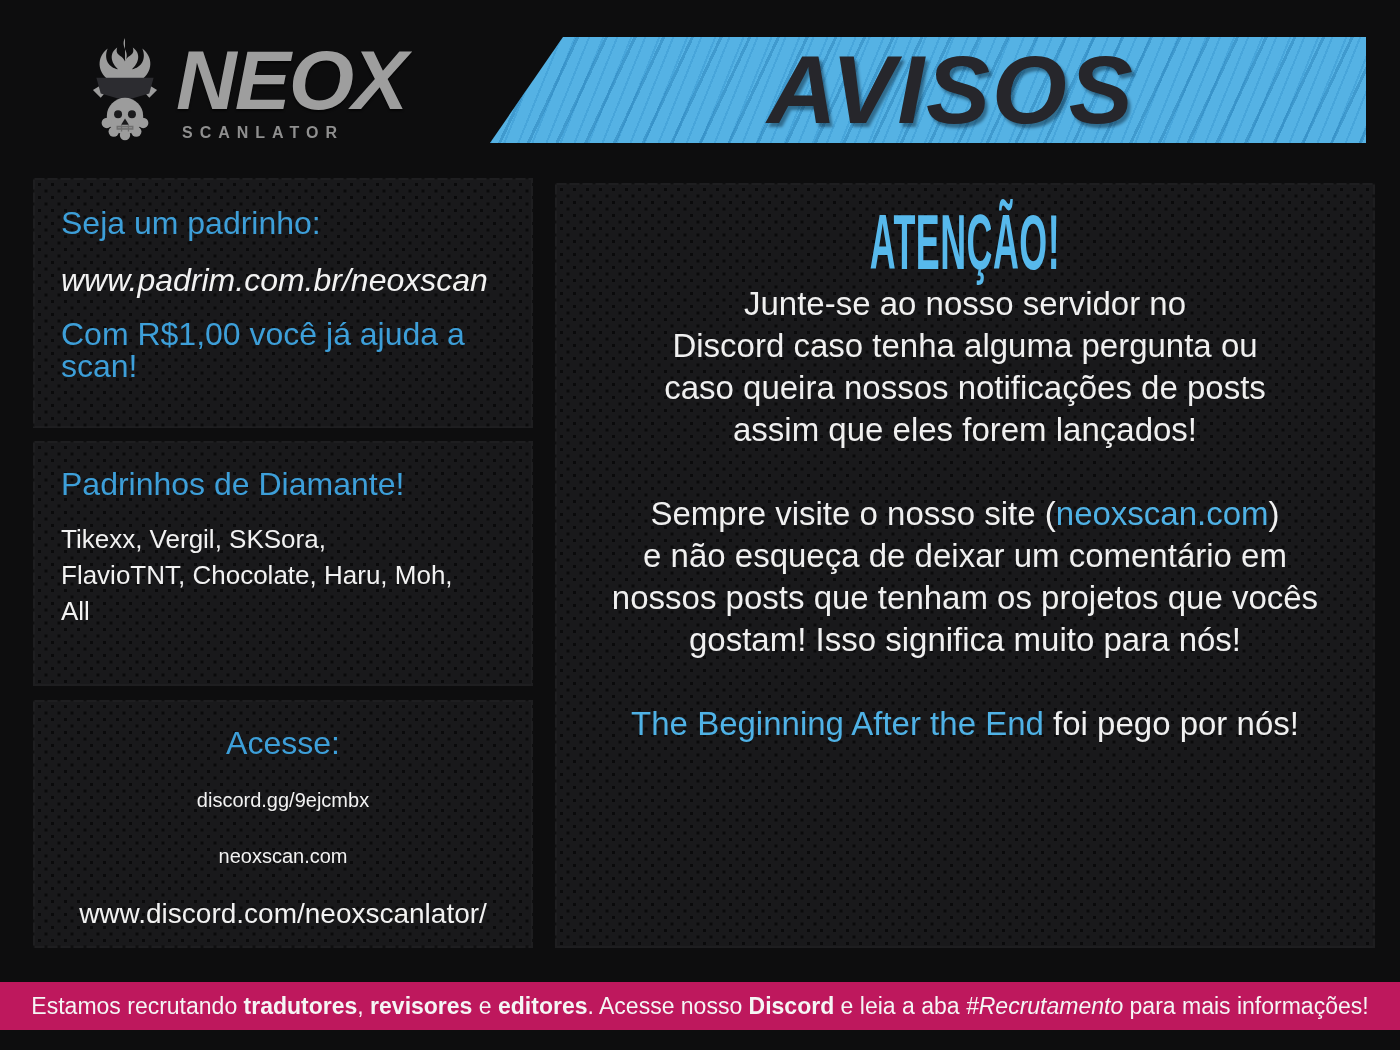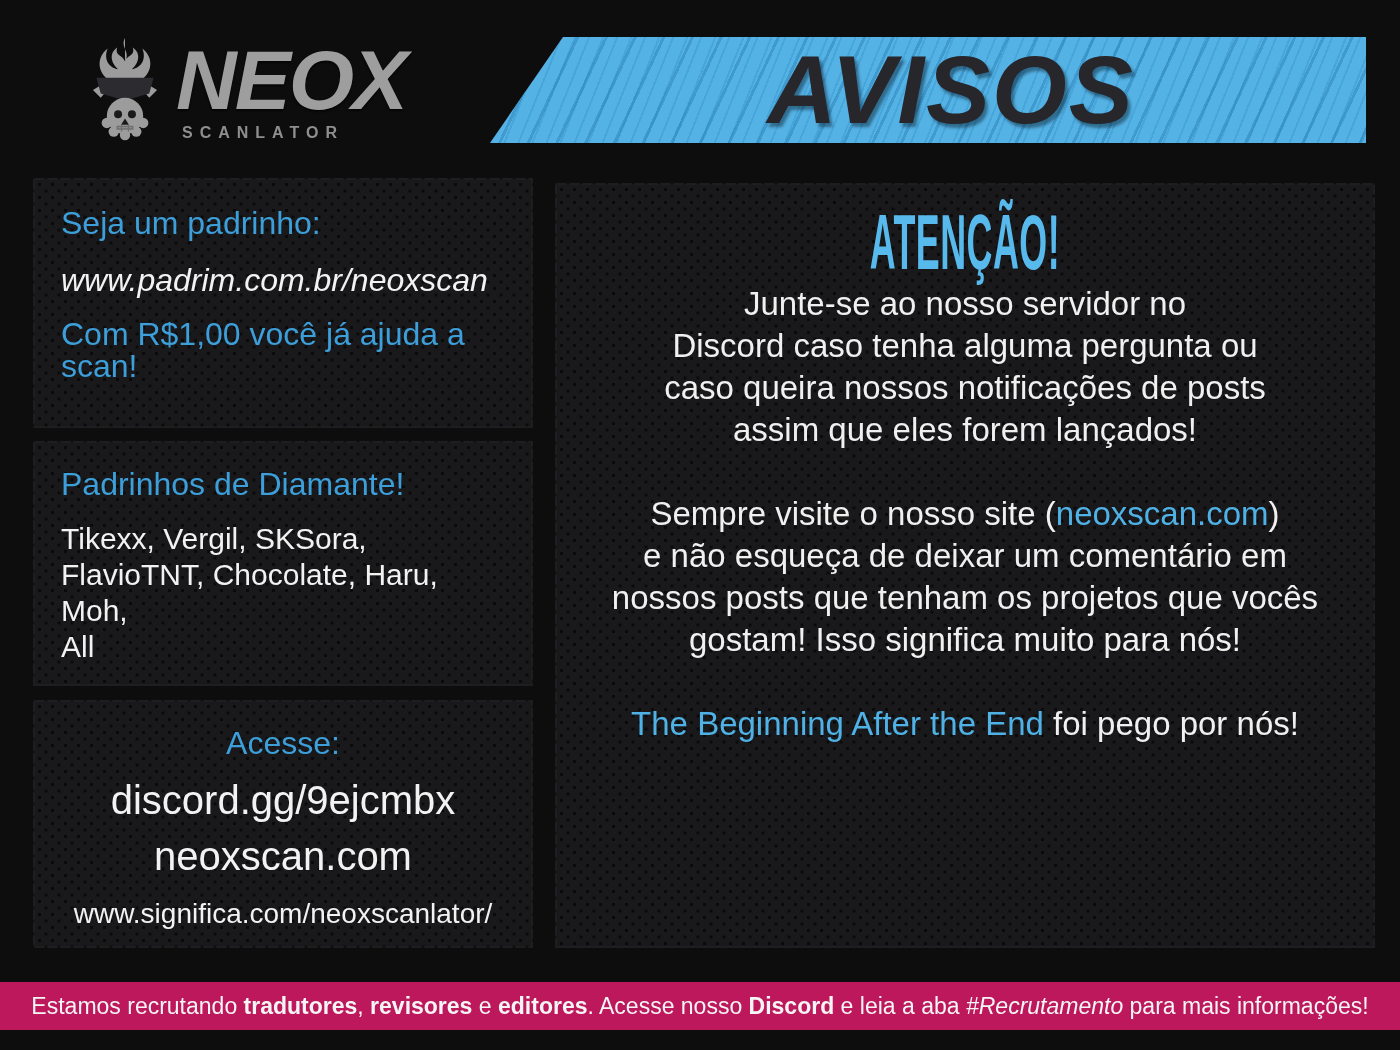--- a/index.html
+++ b/index.html
@@ -35,22 +35,22 @@
   #box-padrim{left:33px;top:178px;width:500px;height:250px;padding:26px 28px;box-sizing:border-box;}
   #box-diamante{left:33px;top:441px;width:500px;height:245px;padding:24px 28px;box-sizing:border-box;}
   #box-acesse{left:33px;top:700px;width:500px;height:248px;padding:24px 28px;box-sizing:border-box;text-align:center;}
   #panel-avisos{left:555px;top:183px;width:820px;height:765px;padding:18px 24px;box-sizing:border-box;
                 text-align:center;}
 
   .h-blue{color:#3d9fd9;font-size:32px;line-height:38px;}
   .t-white{color:#f2f2f2;}
   .url-italic{font-style:italic;font-size:32px;line-height:36px;margin-top:20px;}
   .note-blue{color:#3d9fd9;font-size:32px;line-height:32px;margin-top:20px;}
-  .names{font-size:30px;line-height:36px;margin-top:18px;}
-  .link-line{font-size:40px;line-height:36px;margin-top:20px;}
+  .names{font-size:26px;line-height:36px;margin-top:18px;}
+  .link-line{font-size:20px;line-height:36px;margin-top:20px;}
   .link-line.small{font-size:28px;margin-top:22px;}
 
   
   .atencao{display:inline-block;font-size:78px;line-height:82px;font-weight:bold;
            letter-spacing:1px;color:#57b9ec;transform:scale(.46,1);transform-origin:center;
            white-space:nowrap;}
   .para{font-size:33px;line-height:42px;color:#f0f0f0;}
   .para.gap{margin-top:42px;}
   .blue-inline{color:#4fb2e6;}
 
@@ -108,21 +108,21 @@
       <div>Tikexx, Vergil, SKSora,</div>
       <div>FlavioTNT, Chocolate, Haru, Moh,</div>
       <div>All</div>
     </div>
   </div>
 
   <div class="dotbox" id="box-acesse">
     <div class="h-blue">Acesse:</div>
     <div class="t-white link-line">discord.gg/9ejcmbx</div>
     <div class="t-white link-line">neoxscan.com</div>
-    <div class="t-white link-line small">www.significa.com/neoxscanlator/</div>
+    <div class="t-white link-line small">www.discord.com/neoxscanlator/</div>
   </div>
 
   <div class="dotbox" id="panel-avisos">
     <div>
       <span class="atencao">ATENÇÃO!</span>
     </div>
     <div class="para">
       <div>Junte-se ao nosso servidor no</div>
       <div>Discord caso tenha alguma pergunta ou</div>
       <div>caso queira nossos notificações de posts</div>

